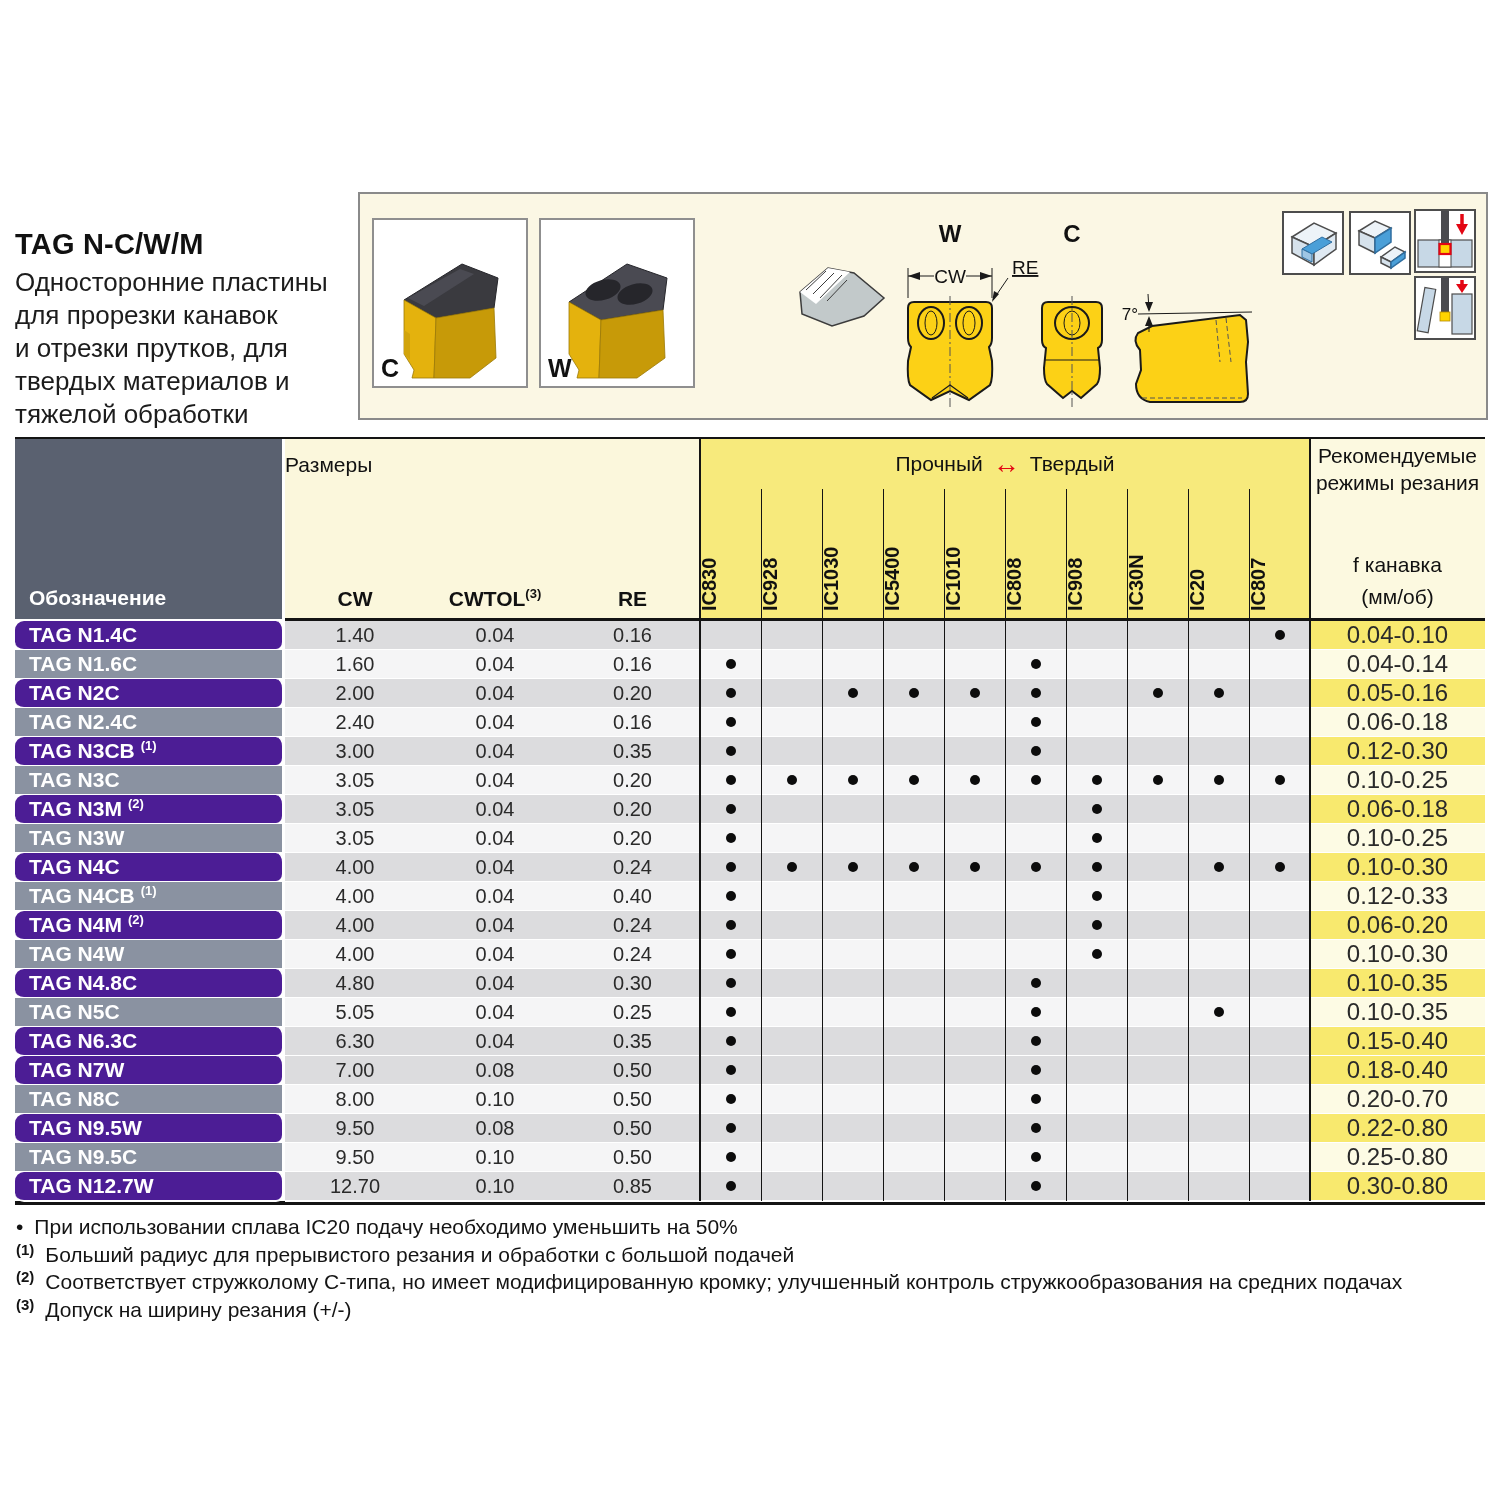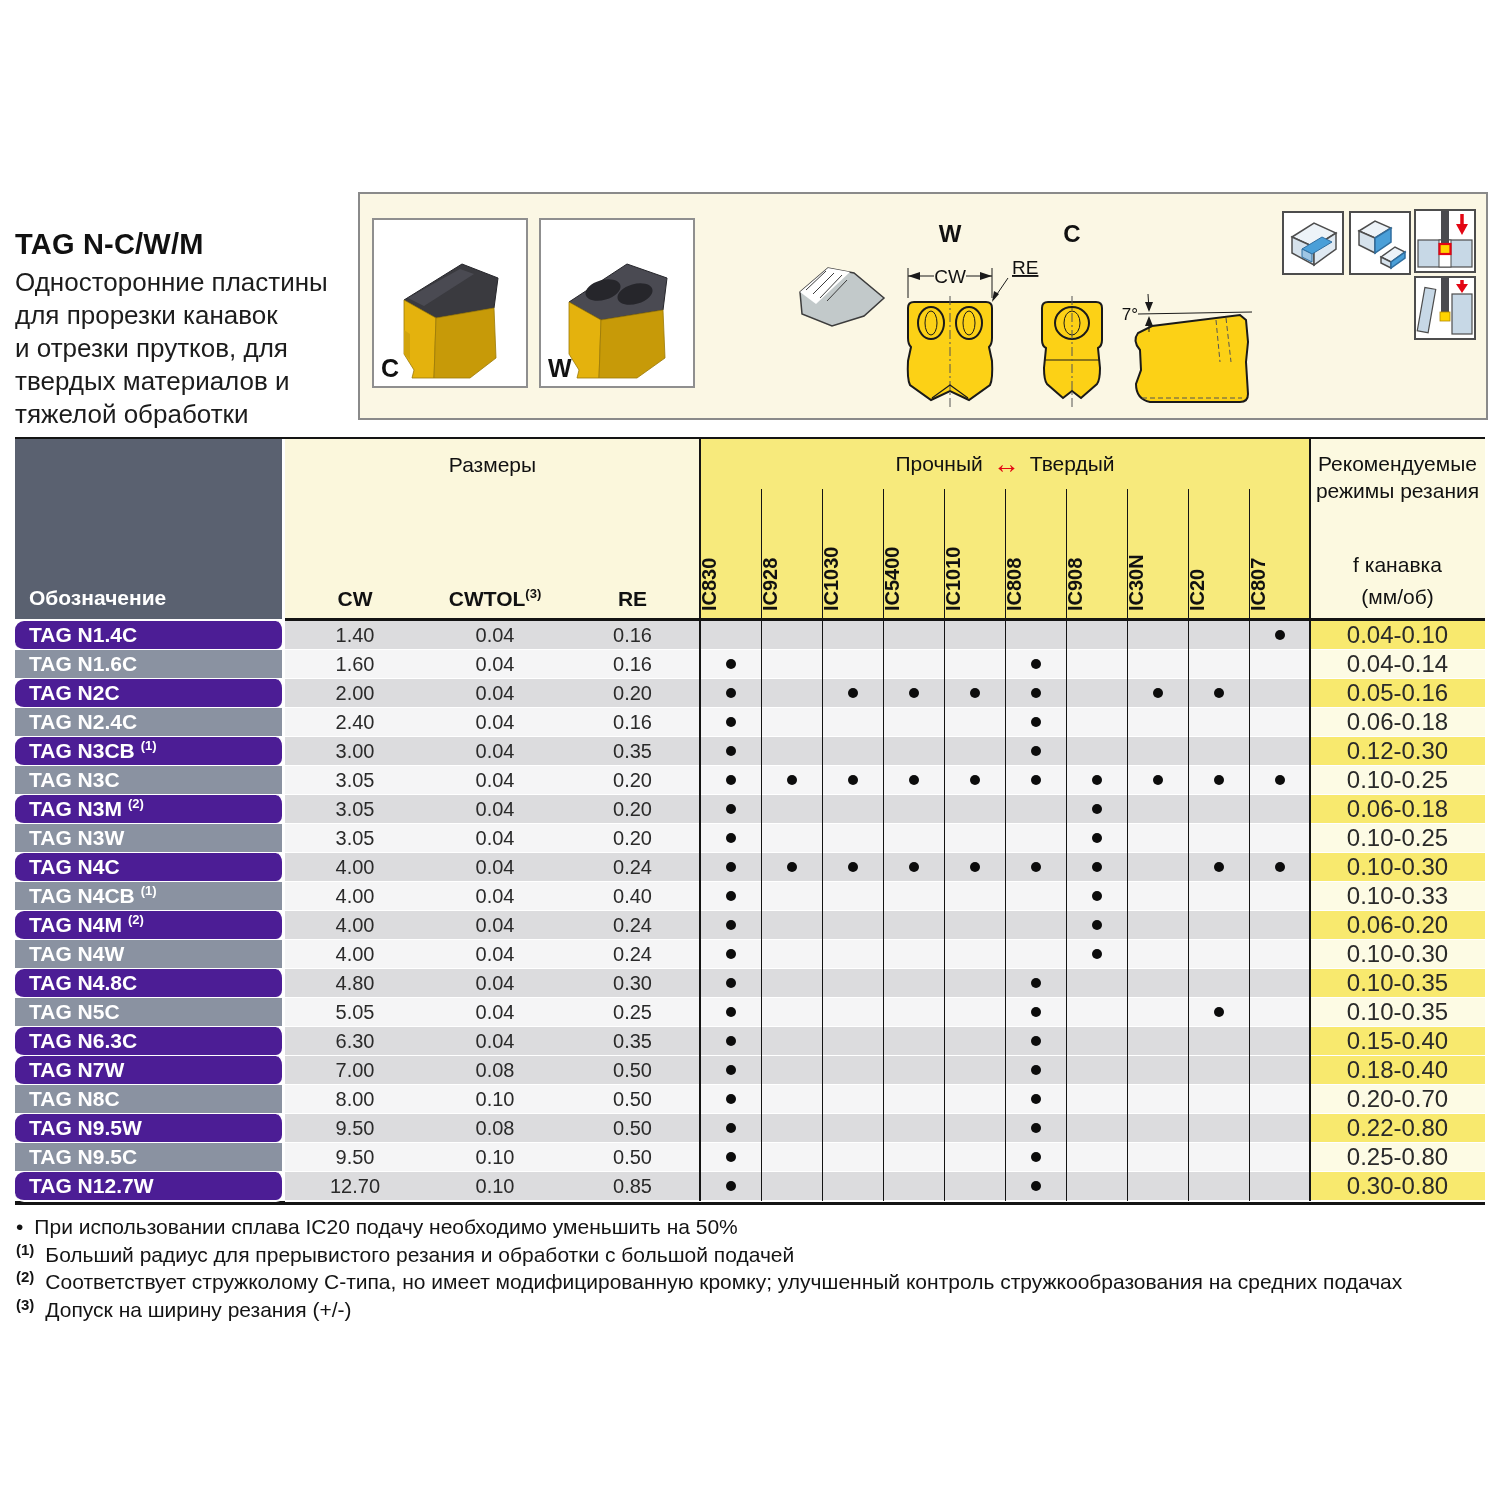--- a/index.html
+++ b/index.html
@@ -29,38 +29,38 @@
 
   
   .tbl{position:absolute;left:15px;top:437px;width:1470px;
     border-top:2px solid #141414;border-bottom:4px solid #141414;}
   .thead{display:grid;grid-template-columns:270px 140px 140px 135px repeat(10,61px) 175px;height:182px;}
   .h-name{grid-column:1/2;background:#5a6170;display:flex;align-items:flex-end;
     padding:0 0 9px 14px;color:#fff;font-weight:bold;font-size:21px;box-sizing:border-box;
     border-right:3px solid #fff;border-bottom:2px solid #fff;}
   .h-sizes{grid-column:2/5;background:#fbf7dc;position:relative;box-sizing:border-box;
     border-bottom:3px solid #141414;}
-  .h-sizes-title{text-align:center;margin-top:14px;font-size:21px;color:#111;}
+  .h-sizes-title{text-align:left;margin-top:14px;font-size:21px;color:#111;}
   .h-sizes-cols{position:absolute;left:0;right:0;bottom:0;height:38px;display:grid;
     grid-template-columns:140px 140px 135px;align-items:end;justify-items:center;padding-bottom:7px;}
   .h-sizes-cols .szl{font-weight:bold;font-size:21px;color:#111;}
   .szl sup{font-size:13px;font-weight:bold;vertical-align:super;}
   .h-grades{grid-column:5/15;background:#f7ea7c;position:relative;box-sizing:border-box;
     border-bottom:3px solid #141414;}
   .h-grades-title{display:flex;justify-content:center;align-items:center;gap:10px;
     margin-top:13px;font-size:21px;color:#111;}
   .h-grades-title .arrow{color:#e30613;font-size:27px;font-weight:bold;line-height:20px;}
   .h-grade-cols{position:absolute;left:0;bottom:0;height:126px;display:grid;
     grid-template-columns:repeat(10,61px);}
   .grade-h{position:relative;}
   .grade-h span{position:absolute;bottom:7px;left:calc(50% - 11px);transform-origin:0 100%;
     transform:rotate(-90deg);white-space:nowrap;font-weight:bold;font-size:20px;line-height:22px;color:#111;}
   .h-feed{grid-column:15/16;background:#fcf9e0;display:flex;flex-direction:column;
     justify-content:space-between;box-sizing:border-box;border-bottom:3px solid #141414;
-    padding:11px 2px 5px 2px;}
+    padding:3px 2px 5px 2px;}
   .h-feed .rec{text-align:center;font-size:21px;line-height:27px;color:#111;}
   .h-feed .feedlab{text-align:center;font-size:21px;line-height:32px;color:#111;}
 
   .tbody{position:relative;}
   .row{display:grid;grid-template-columns:270px 140px 140px 135px repeat(10,61px) 175px;height:29px;}
   .row>div{box-sizing:border-box;border-bottom:2px solid #fff;}
   .c-name{display:flex;align-items:center;padding-left:14px;color:#fff;font-weight:bold;
     font-size:21px;border-right:3px solid #fff;white-space:nowrap;}
   .c-name .nsup{font-size:13px;margin-left:6px;transform:translateY(-6px);}
   .c-val{display:flex;align-items:center;justify-content:center;font-size:20px;color:#2a2a2a;}
@@ -558,21 +558,21 @@
             <div class="c-dot"></div>
             <div class="c-dot"></div>
             <div class="c-dot"></div>
             <div class="c-dot"></div>
             <div class="c-dot">
               <span class="dot"></span>
             </div>
             <div class="c-dot"></div>
             <div class="c-dot"></div>
             <div class="c-dot"></div>
-            <div class="c-feed">0.10-0.33</div>
+            <div class="c-feed">0.12-0.33</div>
           </div>
           <div class="row shade-g">
             <div class="c-name">
               <span>TAG N4M</span>
               <span class="nsup">(2)</span>
             </div>
             <div class="c-val">4.00</div>
             <div class="c-val">0.04</div>
             <div class="c-val">0.24</div>
             <div class="c-dot">

